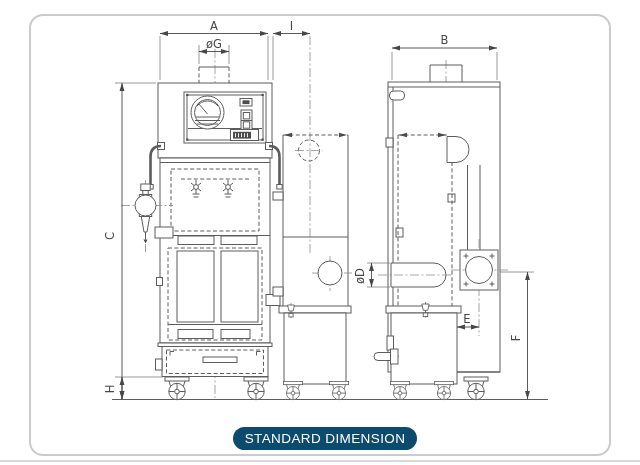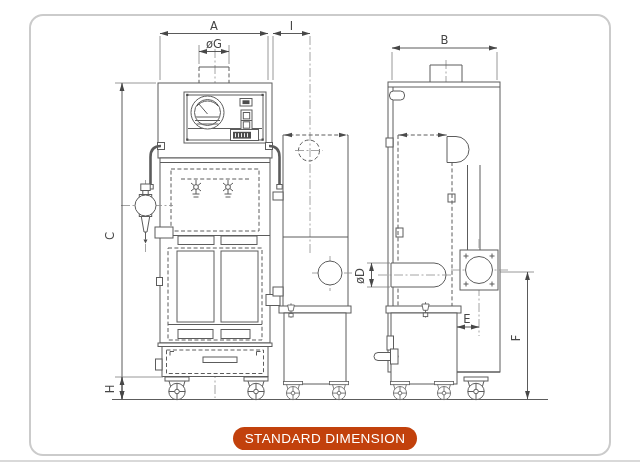--- a/index.html
+++ b/index.html
@@ -289,16 +289,16 @@
       <line class="dim" x1="457" y1="327" x2="479" y2="327" marker-start="url(#as)" marker-end="url(#ae)"></line>
       <text class="dimt" x="467" y="322.5" text-anchor="middle">E</text>
     </g>
     <g>
       <line class="ext" x1="500" y1="272" x2="534" y2="272"></line>
       <line class="dim" x1="527.5" y1="272" x2="527.5" y2="399" marker-start="url(#as)" marker-end="url(#ae)"></line>
       <text class="dimt" text-anchor="middle" transform="translate(519.5,338) rotate(-90)">F</text>
     </g>
   </svg>
 
-  <div class="badge" style="background: #c2410c; color: rgb(255, 255, 255);">STANDARD DIMENSION</div>
+  <div class="badge" style="background: #0c4a6e; color: rgb(255, 255, 255);">STANDARD DIMENSION</div>
 
   <div class="divider" style="background: rgb(217, 217, 217);"></div>
 </div>
 
 </body></html>

